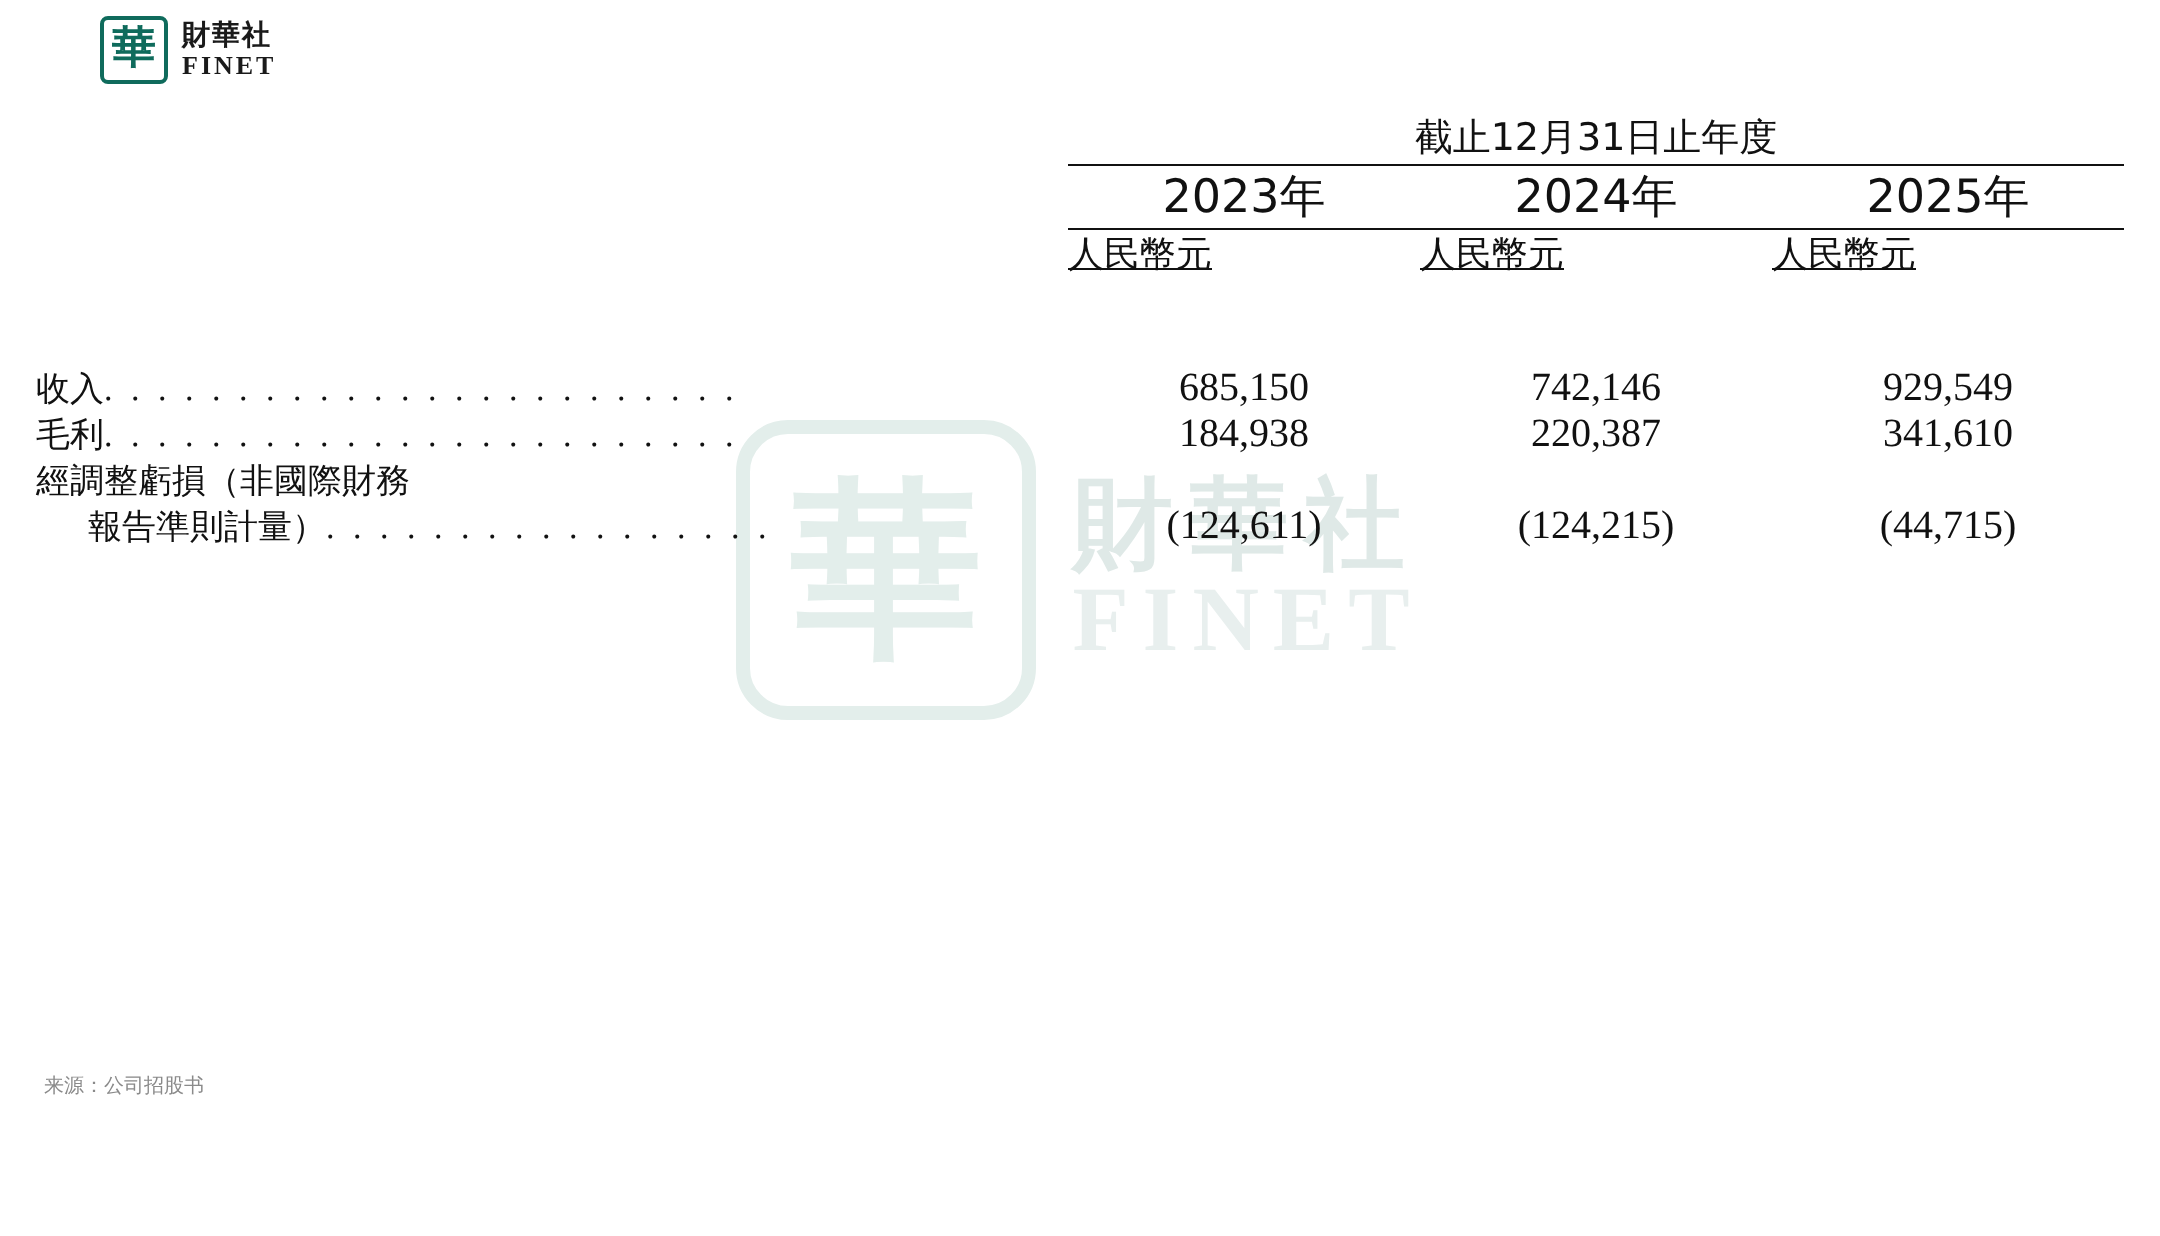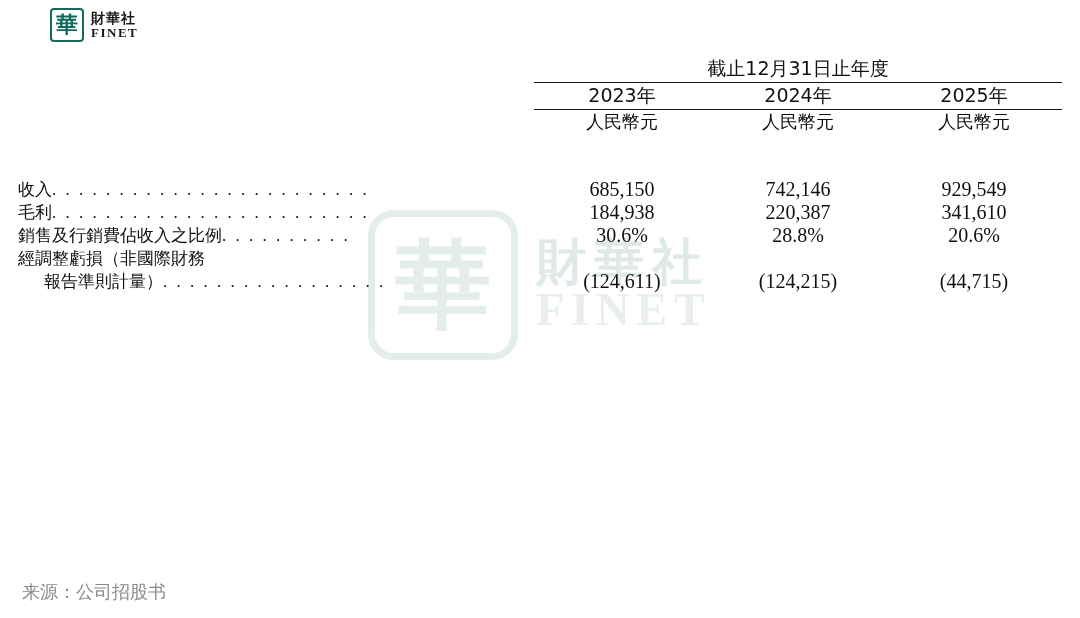--- a/index.html
+++ b/index.html
@@ -135,32 +135,32 @@
     text-align: center;
     font-size: 19px;
     font-weight: bold;
     font-family: "DejaVu Sans", sans-serif;
     padding-bottom: 7px;
   }
   .rule-under-group { border-bottom: 1.5px solid #111; }
 
   .yearhead {
     text-align: center;
-    font-size: 19px;
+    font-size: 23px;
     font-weight: bold;
     font-family: "DejaVu Sans", sans-serif;
     padding: 9px 0 7px 0;
   }
   .rule-under-year { border-bottom: 1.5px solid #111; }
 
   .curhead {
-    text-align: center;
     font-size: 18px;
     padding: 11px 0 2px 0;
     font-family: "Liberation Serif", serif;
+    text-decoration: underline;
   }
   .unitnote {
     text-align: center;
     font-size: 17px;
     font-style: italic;
     padding: 5px 0 0 0;
     font-family: "Liberation Serif", serif;
   }
 
   .spacer-row td { height: 44px; }
@@ -185,22 +185,22 @@
     font-size: 20px;
     font-family: "Liberation Serif", serif;
     padding: 9px 8px 9px 0;
     white-space: nowrap;
   }
 
   
   #source {
     position: absolute;
     left: 22px;
-    top: 580px;
-    font-size: 18px;
+    top: 536px;
+    font-size: 10px;
     color: #8a8a8a;
     font-family: "DejaVu Sans", sans-serif;
   }
 </style>
 </head>
 <body>
 
 <div id="logo-area">
   <div id="logo-mark">華</div>
   <div id="logo-text">
@@ -262,28 +262,20 @@
       <tr>
         <td class="rowlabel">
           <span>毛利</span><span class="dots">. . . . . . . . . . . . . . . . . . . . . . . .</span>
         </td>
         <td class="num">184,938</td>
         <td class="num">220,387</td>
         <td class="num">341,610</td>
       </tr>
 
 
-      <tr>
-        <td class="rowlabel">
-          <span>銷售及行銷費佔收入之比例</span><span class="dots">. . . . . . . . . .</span>
-        </td>
-        <td class="num">30.6%</td>
-        <td class="num">28.8%</td>
-        <td class="num">20.6%</td>
-      </tr>
 
 
       <tr>
         <td class="rowlabel noline">經調整虧損（非國際財務</td>
         <td></td>
         <td></td>
         <td></td>
       </tr>
 
       <tr>

